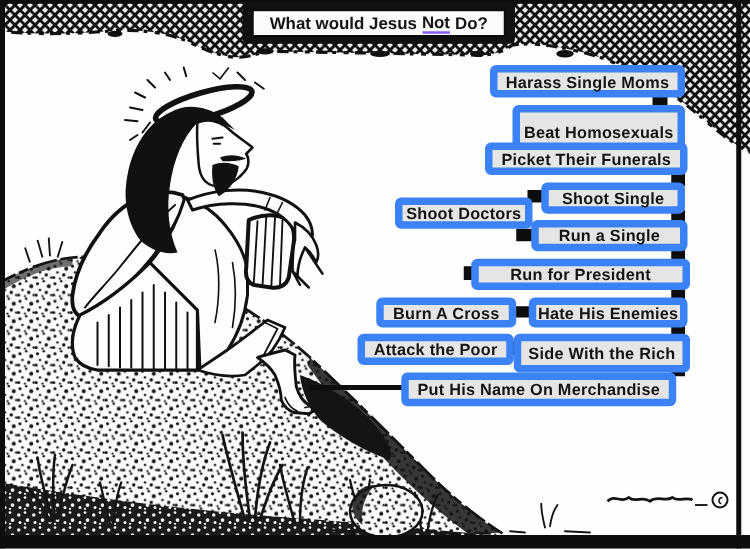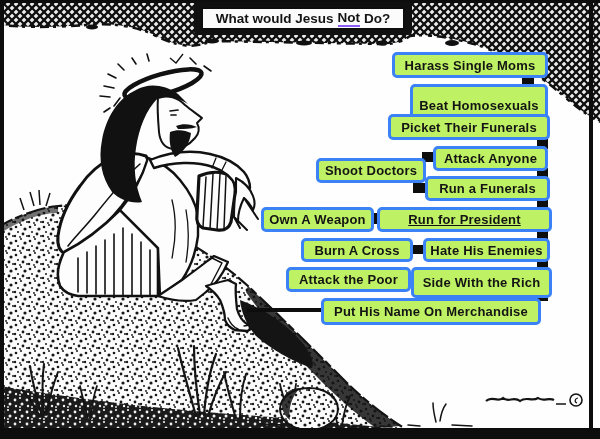--- a/index.html
+++ b/index.html
@@ -5,21 +5,21 @@
   html,body{margin:0;padding:0;background:#888;}
   .stage{
     position:relative;width:600px;height:439px;margin:0 auto;
     background:#fefefe;overflow:hidden;
     font-family:"Liberation Sans","DejaVu Sans",sans-serif;
   }
   .art{position:absolute;left:0;top:0;z-index:1;}
   .conn{position:absolute;background:#0d0d0d;z-index:2;}
   .lbox{
     position:absolute;z-index:3;box-sizing:border-box;
-    background:#bef264;border:3px solid #3b82f6;border-radius:5px;
+    background:#e5e5e5;border:6px solid #3b82f6;border-radius:5px;
     display:flex;align-items:center;justify-content:center;
     font-weight:bold;font-size:13px;color:#141414;white-space:nowrap;
     letter-spacing:.2px;
   }
   .title-halo{
     position:absolute;z-index:2;background:#101010;border-radius:4px;
   }
   .title-box{
     position:absolute;z-index:3;box-sizing:border-box;
     background:#fbfbfb;border:2px solid #0d0d0d;border-radius:2px;
@@ -206,23 +206,22 @@
   <div class="conn" style="left:410px;top:245px;width:16px;height:9px;"></div>
   <div class="conn" style="left:537px;top:259px;width:11px;height:11px;"></div>
   <div class="conn" style="left:405px;top:273px;width:10px;height:11px;"></div>
   <div class="conn" style="left:537px;top:289px;width:11px;height:12px;"></div>
   <div class="conn" style="left:247px;top:308px;width:88px;height:4px;"></div>
 
   <div class="lbox" style="left:392px;top:52px;width:156px;height:26px;">Harass Single Moms</div>
   <div class="lbox" style="left:410px;top:84px;width:138px;height:42px;">Beat Homosexuals</div>
   <div class="lbox" style="left:388px;top:114px;width:162px;height:26px;">Picket Their Funerals</div>
   <div class="lbox" style="left:316px;top:158px;width:110px;height:25px;">Shoot Doctors</div>
-  <div class="lbox" style="left:433px;top:146px;width:115px;height:25px;">Attack Anyone</div>
-  <div class="lbox" style="left:425px;top:176px;width:125px;height:25px;">Run a Funerals</div>
-  <div class="lbox" style="left:261px;top:207px;width:113px;height:25px;">Own A Weapon</div>
-  <div class="lbox" style="left:377px;top:207px;width:175px;height:25px;text-decoration:underline;">Run for President</div>
+  <div class="lbox" style="left:433px;top:146px;width:115px;height:25px;">Shoot Single</div>
+  <div class="lbox" style="left:425px;top:176px;width:125px;height:25px;">Run a Single</div>
+  <div class="lbox" style="left:377px;top:207px;width:175px;height:25px;">Run for President</div>
   <div class="lbox" style="left:301px;top:238px;width:112px;height:24px;">Burn A Cross</div>
   <div class="lbox" style="left:423px;top:238px;width:127px;height:24px;">Hate His Enemies</div>
   <div class="lbox" style="left:286px;top:267px;width:125px;height:25px;">Attack the Poor</div>
   <div class="lbox" style="left:411px;top:267px;width:141px;height:31px;">Side With the Rich</div>
   <div class="lbox" style="left:321px;top:298px;width:220px;height:27px;text-align:center;">Put His Name On Merchandise</div>
 
 </div>
 
 </body></html>

